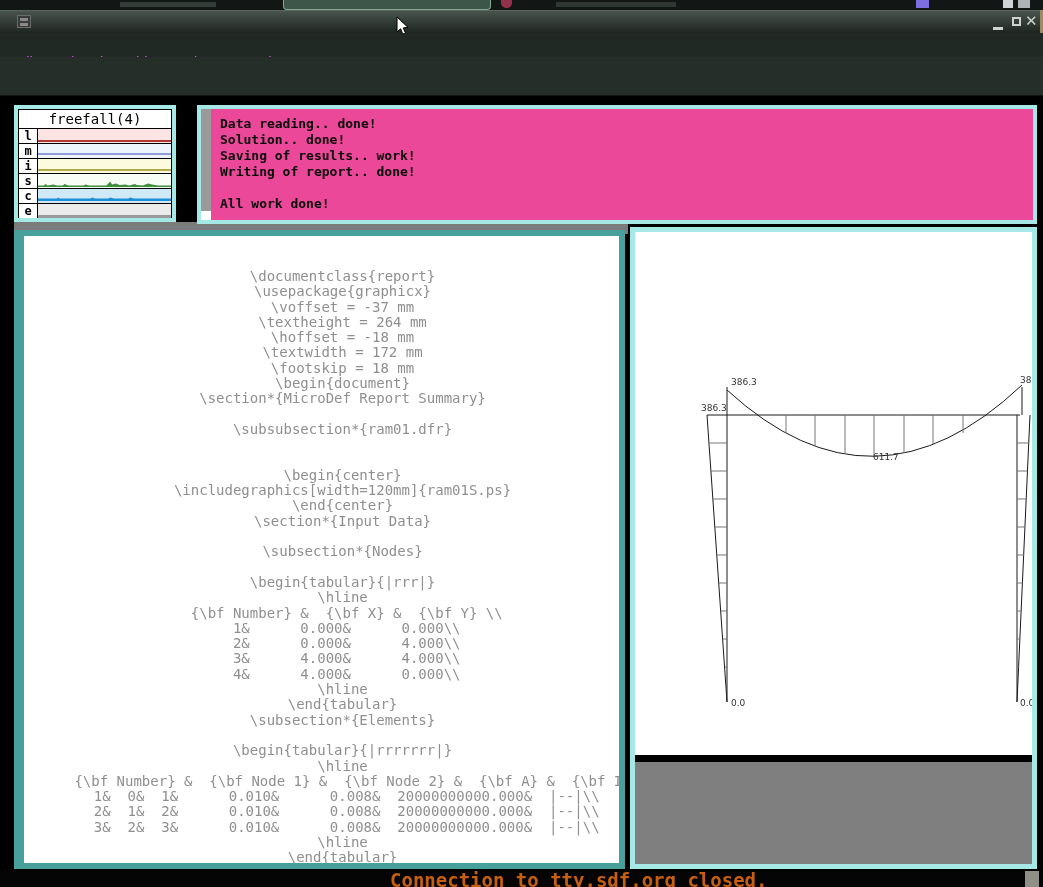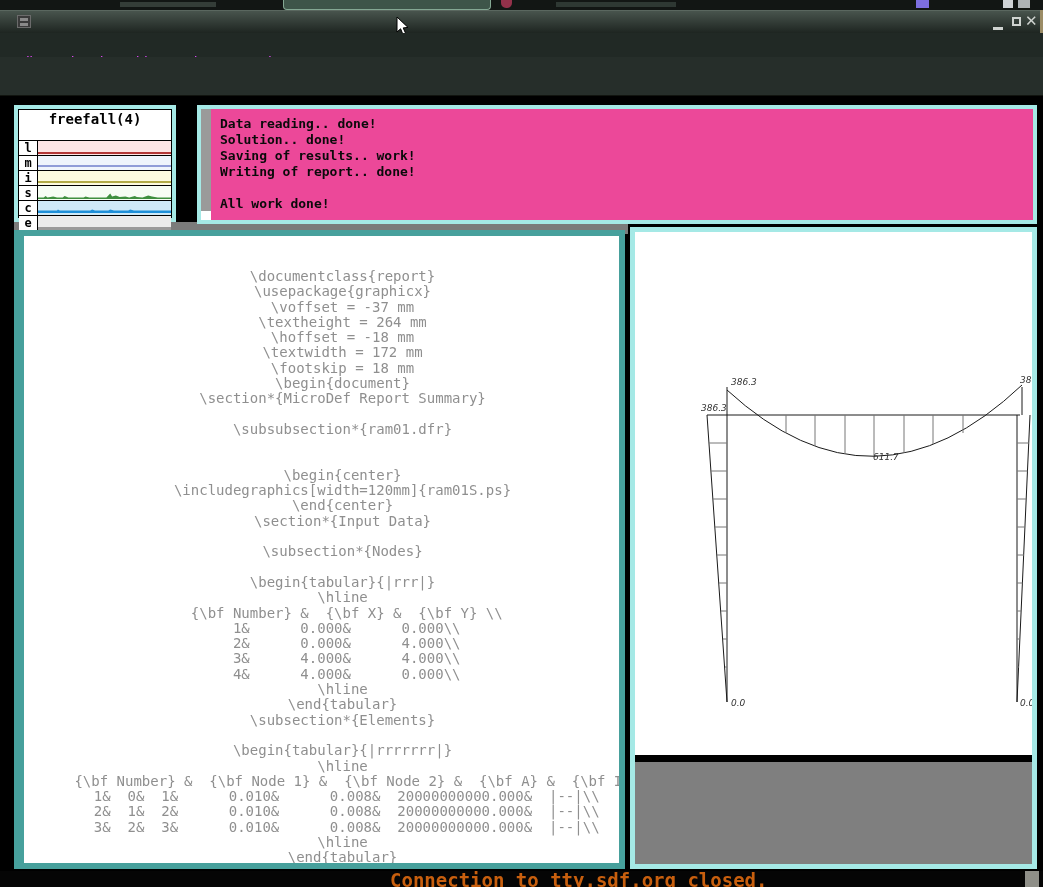--- a/index.html
+++ b/index.html
@@ -64,41 +64,41 @@
   .arr-t{left:10px;top:0;border-left:4px solid transparent;border-right:4px solid transparent;border-bottom:5px solid #4a8ec8;}
   .arr-b{left:10px;bottom:0;border-left:4px solid transparent;border-right:4px solid transparent;border-top:5px solid #4a8ec8;}
 
   
   .vm{left:0;top:96px;width:1043px;height:791px;background:#000;}
   .desktop-gap{left:14px;top:126px;width:614px;height:12px;background:#7b7b7b;}
 
   
   .stats-win{left:14px;top:9px;width:162px;height:117px;background:#fff;border:4px solid #a5e9e6;box-sizing:border-box;}
   .stats-inner{position:absolute;inset:0;border:1px solid #000;box-sizing:border-box;}
-  .stats-title{height:30px;text-align:center;font-family:"DejaVu Sans Mono",monospace;font-weight:bold;font-size:14px;line-height:18px;color:#000;background:#fff;}
+  .stats-title{height:18px;text-align:center;font-family:"DejaVu Sans Mono",monospace;font-weight:normal;font-size:14px;line-height:18px;color:#000;background:#fff;}
   .st-row{display:flex;height:15px;border-top:1px solid #000;box-sizing:border-box;}
   .st-label{width:19px;border-right:1px solid #000;box-sizing:border-box;font-family:"DejaVu Sans Mono",monospace;font-weight:bold;font-size:12px;line-height:14px;text-align:center;color:#000;background:#fff;}
   .st-band{position:relative;flex:1;overflow:hidden;}
   .st-line{position:absolute;left:0;right:0;}
   .st-band svg{position:absolute;left:0;top:0;width:100%;height:100%;}
 
   
   .console-win{left:197px;top:9px;width:840px;height:119px;background:#ec4899;border:4px solid #a5e9e6;box-sizing:border-box;display:flex;}
   .console-tab{left:370px;top:3px;width:26px;height:9px;background:#000;}
   .console-scroll{width:10px;height:100%;background:#fff;}
   .console-thumb{width:10px;height:92%;background:#9a9a9a;}
   .console-text{padding:7px 0 0 9px;font-family:"DejaVu Sans Mono","Liberation Mono",monospace;font-weight:bold;font-size:13px;line-height:16px;color:#0a0a0a;white-space:pre;}
 
   
   .latex-win{left:14px;top:134px;width:611px;height:639px;background:#fff;
     border:6px solid #47a09c;border-left-width:10px;box-sizing:border-box;overflow:hidden;text-align:center;}
   .code{padding:33px 0 0 42px;font-family:"DejaVu Sans Mono","Liberation Mono",monospace;font-size:14px;line-height:15.3px;color:#8f8f8f;white-space:pre;}
 
   
-  .plot-win{left:630px;top:131px;width:407px;height:642px;background:#fff;border:5px solid #a5e9e6;box-sizing:border-box;font-style:italic;}
+  .plot-win{left:630px;top:131px;width:407px;height:642px;background:#fff;border:5px solid #a5e9e6;box-sizing:border-box;}
   .plot-canvas{position:absolute;left:0;top:0;width:397px;height:523px;background:#fff;overflow:hidden;}
   .plot-divider{position:absolute;left:0;top:523px;width:397px;height:7px;background:#000;}
   .plot-gray{position:absolute;left:0;top:530px;width:397px;height:102px;background:#7f7f7f;}
   .plot-canvas svg text{font-family:"DejaVu Sans",sans-serif;font-size:9px;fill:#333;}
 
   
   .term-strip{left:0;top:871px;width:1043px;height:16px;background:#050505;overflow:hidden;}
   .term-text{position:absolute;left:390px;top:-2px;font-family:"DejaVu Sans Mono","Liberation Mono",monospace;font-weight:bold;font-size:19px;color:#c85f0e;white-space:pre;}
   .corner-block{left:1025px;top:871px;width:14px;height:16px;background:#8f8f88;}
 </style>

